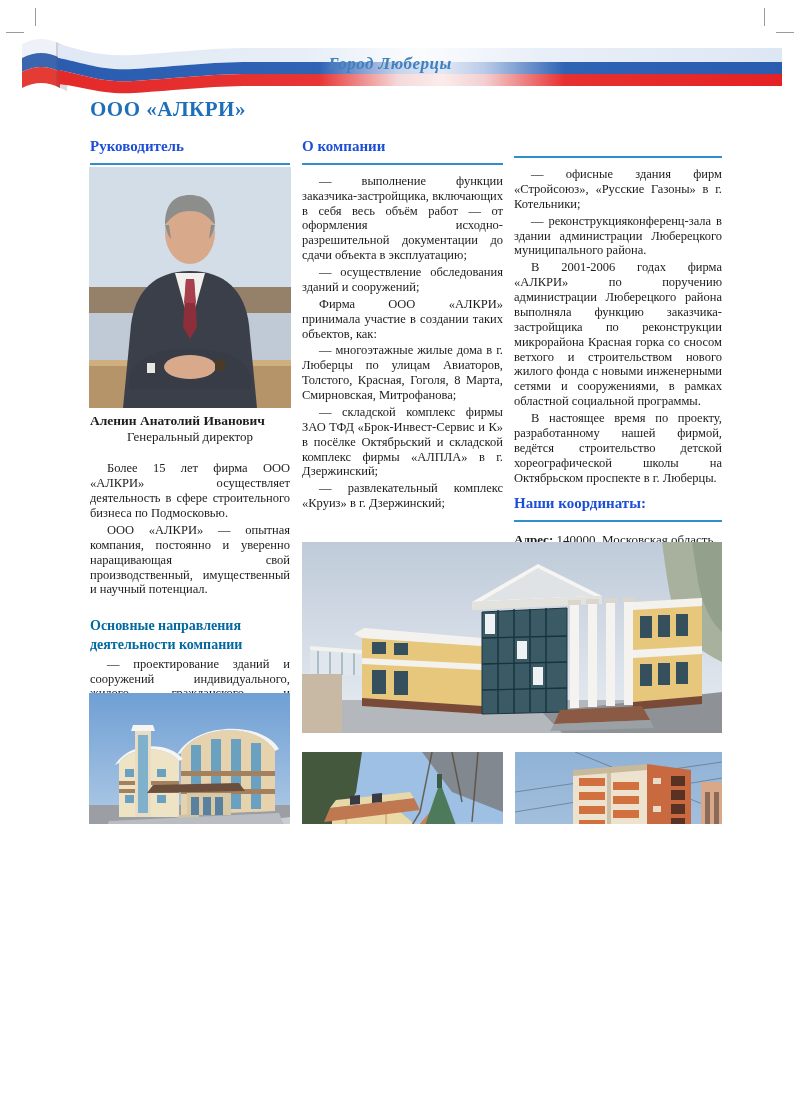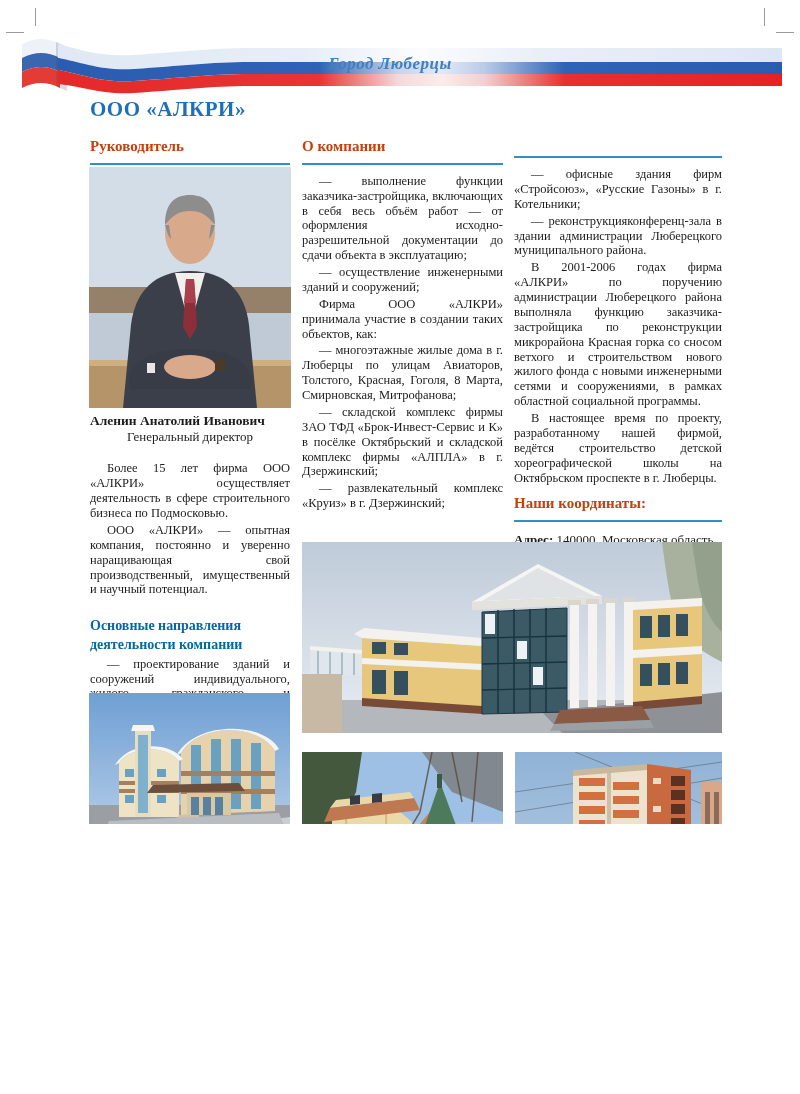--- a/index.html
+++ b/index.html
@@ -10,21 +10,21 @@
   
   .banner-svg{position:absolute;left:0;top:0;}
   .band-title{position:absolute;left:240px;top:54px;width:300px;text-align:center;
       font-style:italic;font-weight:bold;font-size:17px;color:#3f80bf;letter-spacing:.5px;}
   
   .main-title{position:absolute;left:90px;top:97px;font-size:21px;font-weight:bold;
       color:#1e6fb8;letter-spacing:.5px;}
   
   .col{position:absolute;top:138px;text-align:justify;font-size:12.5px;line-height:1.19;color:#1c1c1c;}
   .col p{margin:0 0 2px 0;text-indent:17px;}
-  .sec-h{font-weight:bold;font-size:15px;color:#c2410c;border-bottom:2px solid #2e8fc9;
+  .sec-h{font-weight:bold;font-size:15px;color:#1d4ed8;border-bottom:2px solid #2e8fc9;
       padding-bottom:7px;margin-bottom:9px;text-align:left;text-indent:0;}
   .rule-top{height:18px;border-bottom:2px solid #2e8fc9;margin-bottom:9px;}
   .sub-h{font-weight:bold;font-size:14px;line-height:1.3;color:#0369a1;margin:20px 0 3px 0;text-align:left;}
   .name{font-weight:bold;font-size:13.5px;line-height:1.2;text-align:left;}
   .role{font-size:13px;line-height:1.25;text-align:center;margin-bottom:16px;}
   .contacts{margin-top:8px;}
   .contacts .addr{font-size:13px;line-height:1.32;text-align:left;text-indent:0;margin:0;}
   .b{font-weight:bold;}
   
   .ph{position:absolute;overflow:hidden;line-height:0;}
@@ -124,21 +124,21 @@
     <div class="role">Генеральный директор</div>
     <p>Более 15 лет фирма ООО «АЛКРИ» осуществляет деятельность в сфере строительного бизнеса по Подмосковью.</p>
     <p>ООО «АЛКРИ» — опытная компания, постоянно и уверенно наращивающая свой производственный, имущественный и научный потенциал.</p>
     <div class="sub-h">Основные направления деятельности компании</div>
     <p>— проектирование зданий и сооружений индивидуального, жилого, гражданского и производственного назначения;</p>
   </div>
 
   <div class="col" style="left:302px;width:201px;">
     <div class="sec-h">О компании</div>
     <p>— выполнение функции заказчика-застройщика, включающих в себя весь объём работ — от оформления исходно-разрешительной документации до сдачи объекта в эксплуатацию;</p>
-    <p>— осуществление инженерными зданий и сооружений;</p>
+    <p>— осуществление обследования зданий и сооружений;</p>
     <p>Фирма ООО «АЛКРИ» принимала участие в создании таких объектов, как:</p>
     <p>— многоэтажные жилые дома в г. Люберцы по улицам Авиаторов, Толстого, Красная, Гоголя, 8 Марта, Смирновская, Митрофанова;</p>
     <p>— складской комплекс фирмы ЗАО ТФД «Брок-Инвест-Сервис и К» в посёлке Октябрьский и складской комплекс фирмы «АЛПЛА» в г. Дзержинский;</p>
     <p>— развлекательный комплекс «Круиз» в г. Дзержинский;</p>
   </div>
 
   <div class="col" style="left:514px;width:208px;">
     <div class="rule-top"></div>
     <p>— офисные здания фирм «Стройсоюз», «Русские Газоны» в г. Котельники;</p>
     <p>— реконструкцияконференц-зала в здании администрации Люберецкого муниципального района.</p>

